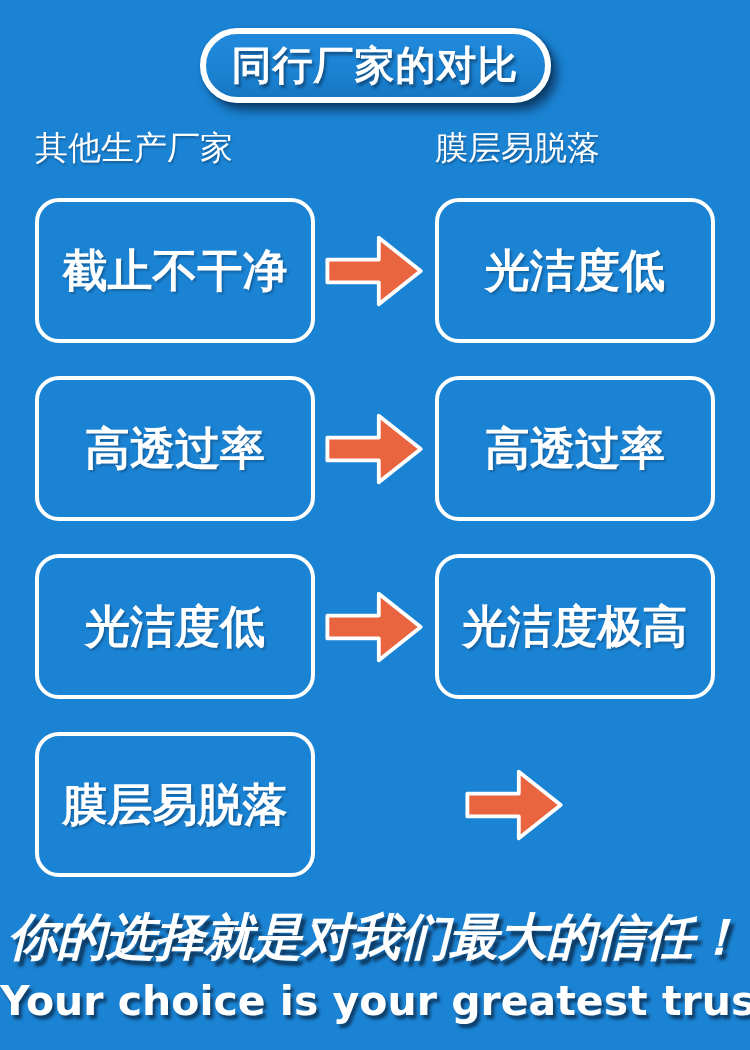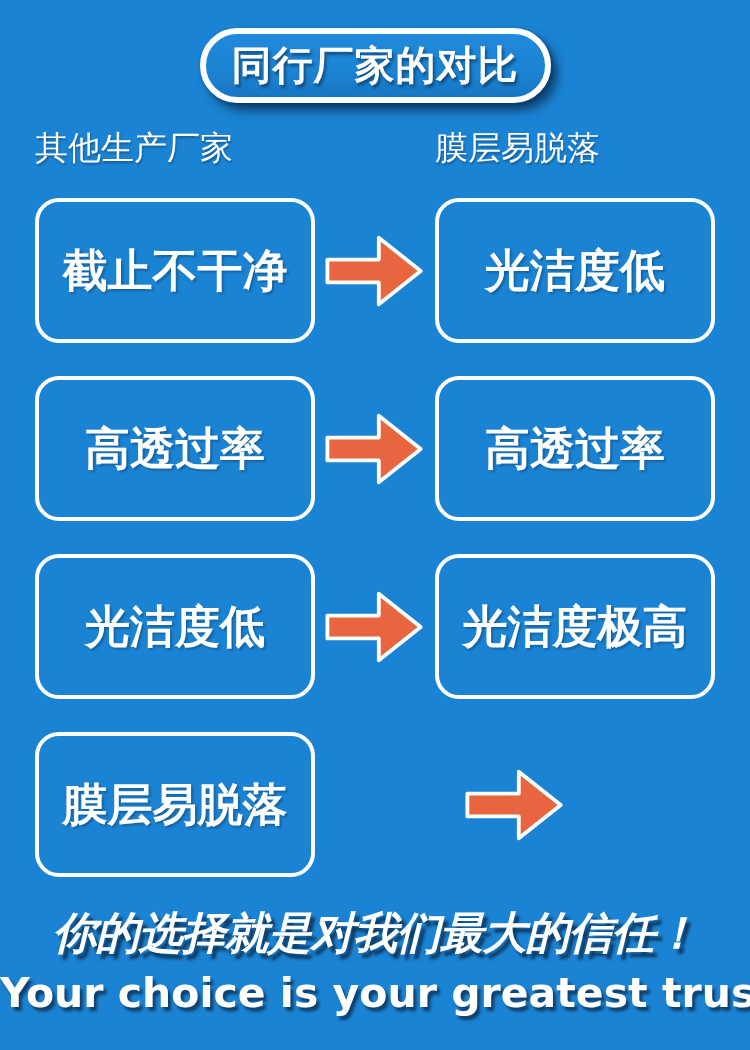--- a/index.html
+++ b/index.html
@@ -58,21 +58,21 @@
   .box span{
     font-size:45px;font-weight:bold;
     text-shadow:2px 2px 2px rgba(8,30,55,.3);
     white-space:nowrap;
   }
   .arrow-cell{flex:1;display:flex;align-items:center;justify-content:center;}
   .arrow-cell svg{display:block;}
   
   .footer-zh{
     margin-top:27px;text-align:center;
-    font-size:44px;font-weight:bold;font-style:italic;
+    font-size:50px;font-weight:bold;font-style:italic;
     letter-spacing:-1px;
     text-shadow:4px 5px 3px rgba(8,28,52,.7);
     white-space:nowrap;
   }
   .footer-en{
     margin-top:6px;text-align:center;
     font-size:41px;font-weight:bold;
     text-shadow:3px 4px 3px rgba(8,28,52,.65);
     white-space:nowrap;
   }

